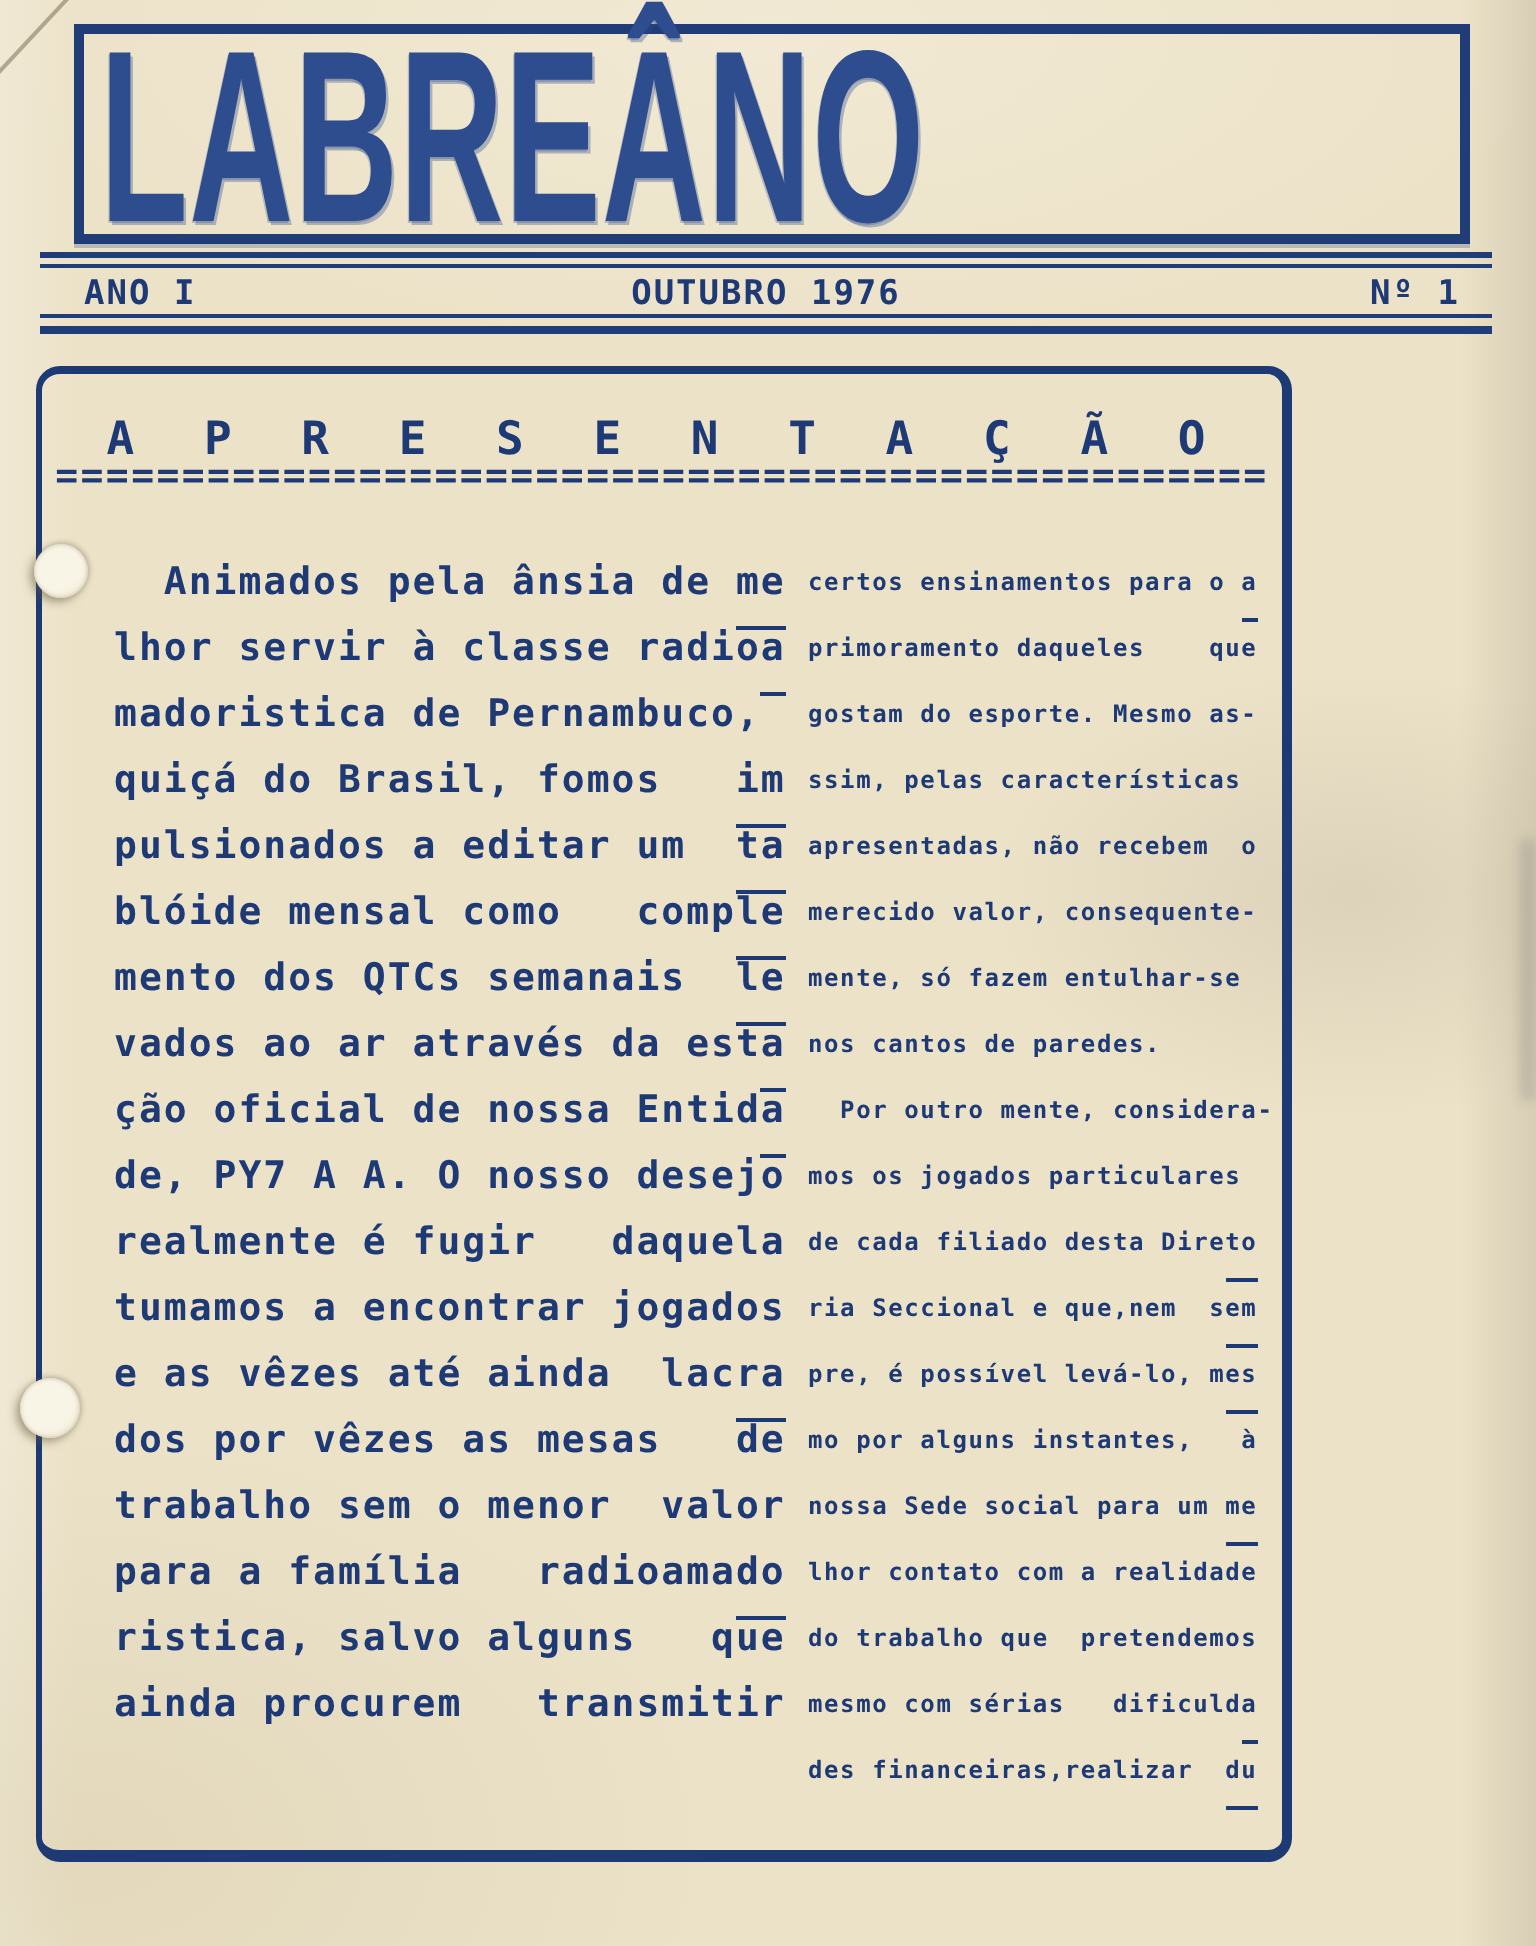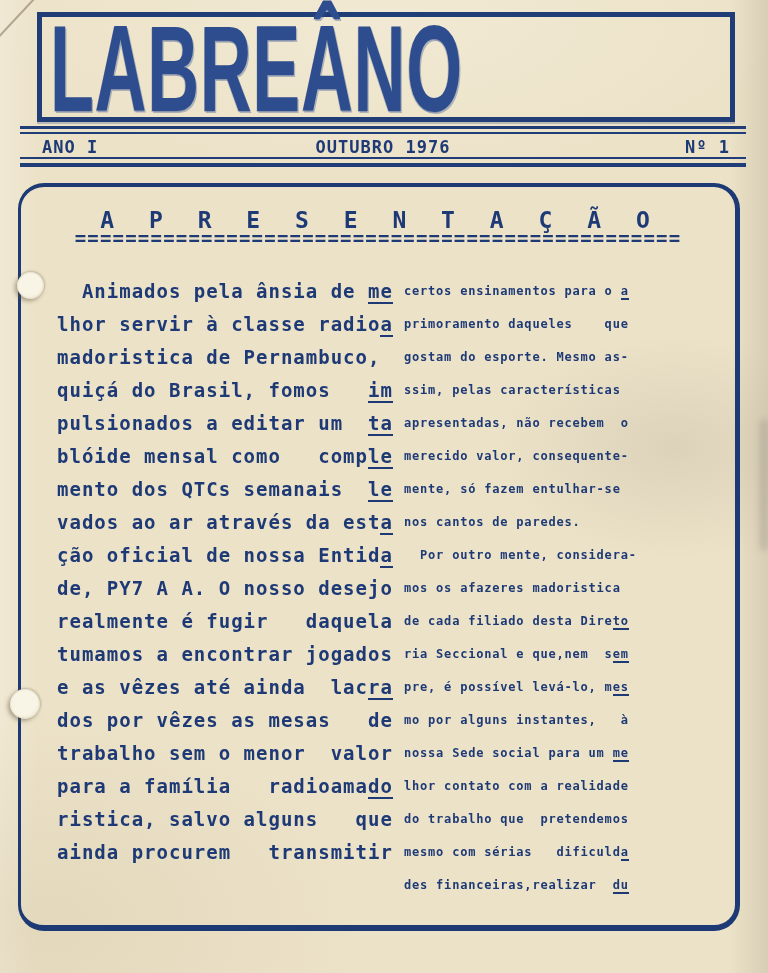--- a/index.html
+++ b/index.html
@@ -34,38 +34,38 @@
   .band .r1{top:0;height:3px;}
   .band .r2{top:6px;height:2px;}
   .band .r3{top:31px;height:2px;}
   .band .r4{top:37px;height:4px;}
   .band .lbl{position:absolute;top:11px;font-size:17px;font-weight:bold;letter-spacing:1px;white-space:pre;}
   .band .lbl-year{left:22px;}
   .band .lbl-date{left:0;width:100%;text-align:center;}
   .band .lbl-num{right:16px;}
   
   .main-box{
-    position:absolute;left:18px;top:183px;width:722px;height:748px;
+    position:absolute;left:18px;top:183px;width:628px;height:748px;
     border-style:solid;border-color:#1d3a74;border-width:4px 5px 6px 3px;
-    border-radius:26px;box-sizing:border-box;
+    border-radius:12px;box-sizing:border-box;
   }
   .heading-wrap{position:absolute;left:0;top:20px;width:100%;text-align:center;}
   .heading{
     display:block;font-size:23px;font-weight:bold;
     letter-spacing:6px;word-spacing:9px;white-space:pre;
   }
   .heading-rule{
     display:block;margin-top:-2px;font-size:19px;font-weight:bold;
     letter-spacing:1.2px;line-height:14px;white-space:pre;
   }
   .col{position:absolute;top:88px;font-weight:bold;}
   .col .tline{white-space:pre;line-height:33px;height:33px;}
   #col-left{left:36px;font-size:19px;letter-spacing:1.0px;}
   #col-right{left:383px;font-size:12px;letter-spacing:0.8px;}
-  .uend{border-bottom:2.5px solid #1e3a76;padding-bottom:0px;}
+  .uend{border-bottom:2.5px solid #1e3a76;padding-bottom:11px;}
   
   .hole{
     position:absolute;border-radius:50%;
     background:radial-gradient(circle at 40% 35%, #f9f5e6 0 55%, #efe8d2 85%);
     box-shadow:-2px 2px 4px rgba(95,85,60,0.5), 1px -1px 2px rgba(95,85,60,0.25), inset 0 0 2px rgba(120,110,85,0.4);
   }
   .hole-1{left:17px;top:272px;width:27px;height:27px;}
   .hole-2{left:10px;top:689px;width:30px;height:30px;}
   .crease{
     position:absolute;left:-14px;top:12px;width:70px;height:2px;
@@ -125,21 +125,21 @@
     <div class="col" id="col-right">
         <div class="tline"><span>certos ensinamentos para o </span><span class="uend">a</span></div>
         <div class="tline"><span>primoramento daqueles    que</span></div>
         <div class="tline"><span>gostam do esporte. Mesmo as-</span></div>
         <div class="tline"><span>ssim, pelas características</span></div>
         <div class="tline"><span>apresentadas, não recebem  o</span></div>
         <div class="tline"><span>merecido valor, consequente-</span></div>
         <div class="tline"><span>mente, só fazem entulhar-se</span></div>
         <div class="tline"><span>nos cantos de paredes.</span></div>
         <div class="tline"><span>  Por outro mente, considera-</span></div>
-        <div class="tline"><span>mos os afazeres madoristica</span></div>
+        <div class="tline"><span>mos os jogados particulares</span></div>
         <div class="tline"><span>de cada filiado desta Dire</span><span class="uend">to</span></div>
         <div class="tline"><span>ria Seccional e que,nem  s</span><span class="uend">em</span></div>
         <div class="tline"><span>pre, é possível levá-lo, m</span><span class="uend">es</span></div>
         <div class="tline"><span>mo por alguns instantes,   à</span></div>
         <div class="tline"><span>nossa Sede social para um </span><span class="uend">me</span></div>
         <div class="tline"><span>lhor contato com a realidade</span></div>
         <div class="tline"><span>do trabalho que  pretendemos</span></div>
         <div class="tline"><span>mesmo com sérias   dificuld</span><span class="uend">a</span></div>
         <div class="tline"><span>des financeiras,realizar  </span><span class="uend">du</span></div>
       </div>

